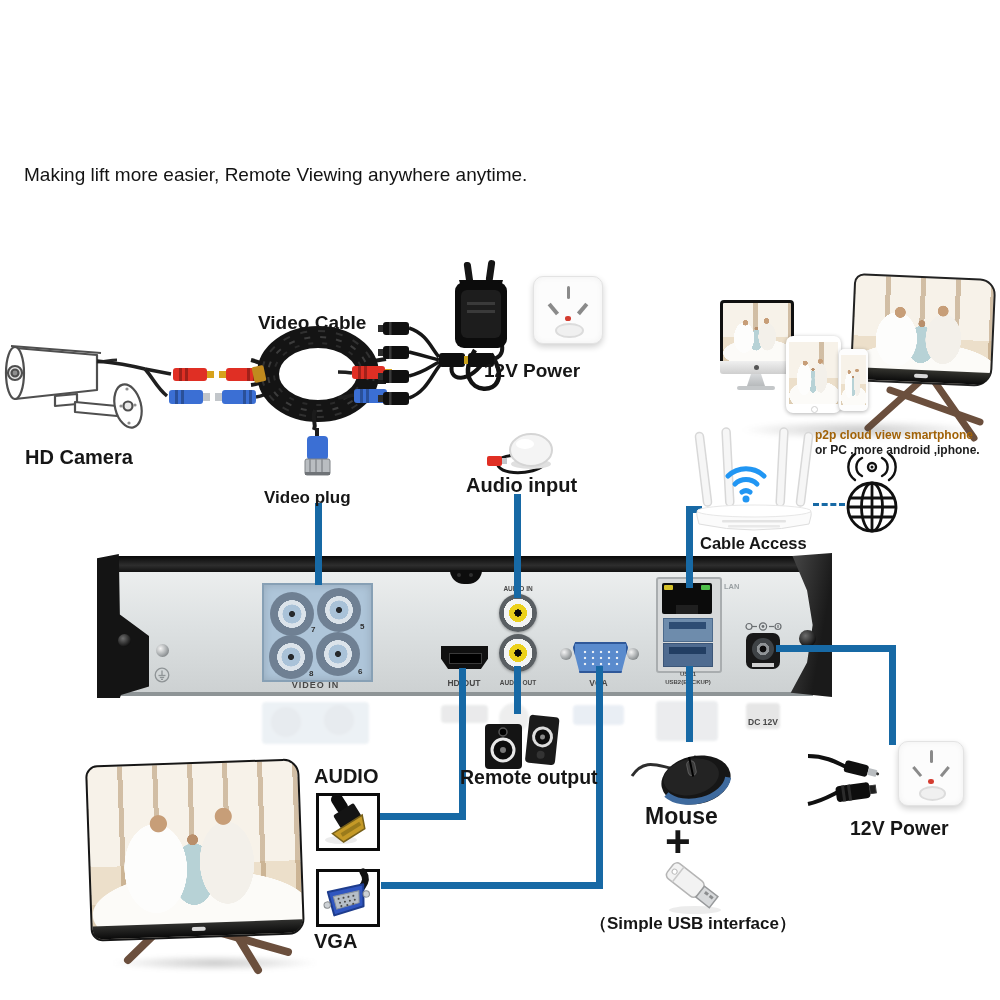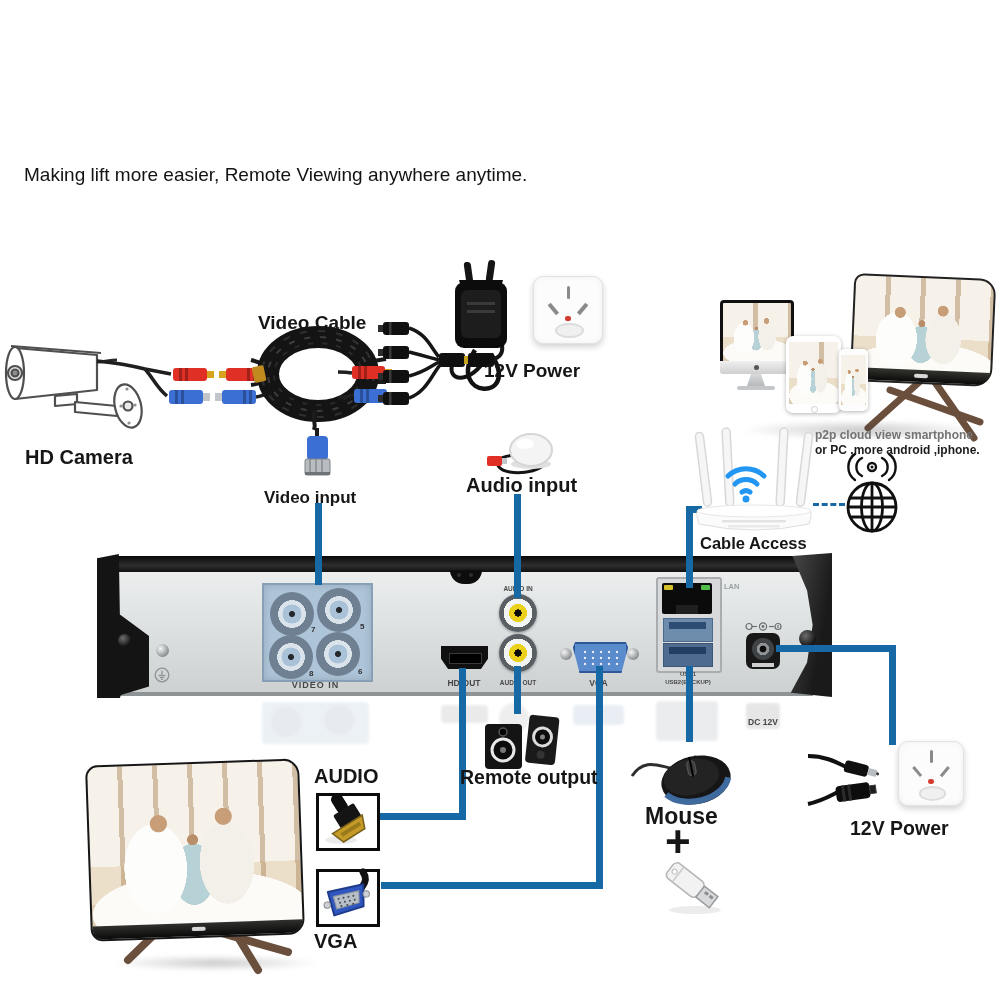--- a/index.html
+++ b/index.html
@@ -133,21 +133,21 @@
 
   <svg style="left:302px;top:428px" width="32" height="52" viewBox="0 0 32 52">
     <line x1="15" y1="0" x2="15" y2="10" stroke="#1b1b1b" stroke-width="4"></line>
     <rect x="5" y="8" width="21" height="24" rx="4" class="cblu"></rect>
     <rect x="3" y="31" width="25" height="16" rx="2" fill="#b9bdc1" stroke="#7e8286"></rect>
     <line x1="8" y1="31" x2="8" y2="47" stroke="#898d91" stroke-width="1.5"></line>
     <line x1="14" y1="31" x2="14" y2="47" stroke="#898d91" stroke-width="1.5"></line>
     <line x1="20" y1="31" x2="20" y2="47" stroke="#898d91" stroke-width="1.5"></line>
     <rect x="3" y="44" width="25" height="3" fill="#6f7377"></rect>
   </svg>
-  <div class="lbl ctr" style="left:264px;top:488px;width:110px;font-size:17px">Video input</div>
+  <div class="lbl ctr" style="left:264px;top:488px;width:110px;font-size:17px">Video plug</div>
 
   <svg style="left:375px;top:260px" width="145" height="155" viewBox="0 0 145 155">
     <g fill="none" stroke="#161616" stroke-width="3.5">
       <path d="M34,68 C52,74 56,88 64,97"></path>
         <path d="M34,92 C50,96 56,98 64,100"></path>
       <path d="M34,116 C50,112 56,106 64,102"></path>
         <path d="M34,138 C52,132 58,112 66,104"></path>
     </g>
     <g>
       <rect x="8" y="62" width="26" height="13" rx="3" fill="#101010"></rect>
@@ -218,21 +218,21 @@
   </div>
   <div class="abs" style="left:786px;top:336px;width:55px;height:77px;background:#fff;border-radius:7px;box-shadow:0 1px 4px rgba(0,0,0,.3);z-index:21">
     <div class="abs photo" style="left:3px;top:6px;width:49px;height:62px"></div>
     <div class="abs" style="left:25px;top:70px;width:5px;height:5px;border:1px solid #cfcfcf;border-radius:50%"></div>
   </div>
   <div class="abs" style="left:839px;top:349px;width:29px;height:62px;background:#fdfdfd;border-radius:5px;box-shadow:0 1px 4px rgba(0,0,0,.3);z-index:22">
     <div class="abs photo" style="left:2px;top:6px;width:25px;height:50px"></div>
   </div>
   <div class="abs" style="left:740px;top:420px;width:240px;height:20px;background:radial-gradient(ellipse at 50% 50%,rgba(60,60,60,.28),rgba(0,0,0,0) 70%);filter:blur(2px);z-index:18"></div>
 
-  <div class="abs" style="left:815px;top:428px;font-size:12px;font-weight:bold;color:#737373;z-index:40">p2p cloud view smartphone</div>
+  <div class="abs" style="left:815px;top:428px;font-size:12px;font-weight:bold;color:#a16207;z-index:40">p2p cloud view smartphone</div>
   <div class="abs" style="left:815px;top:443px;font-size:12px;font-weight:bold;color:#1c1c1c;z-index:40">or PC ,more android ,iphone.</div>
 
   <svg style="left:692px;top:424px;z-index:20" width="124" height="112" viewBox="0 0 124 112">
     <g fill="#f6f6f6" stroke="#d8d8d8" stroke-width="1.5">
       <rect x="12" y="8" width="8" height="74" rx="4" transform="rotate(-7 16 82)"></rect>
       <rect x="34" y="4" width="8" height="78" rx="4" transform="rotate(-3 38 82)"></rect>
       <rect x="84" y="4" width="8" height="78" rx="4" transform="rotate(3 88 82)"></rect>
       <rect x="104" y="8" width="8" height="74" rx="4" transform="rotate(7 108 82)"></rect>
     </g>
     <path d="M8,86 L116,86 Q120,86 119,92 L117,100 Q62,112 7,100 L5,92 Q4,86 8,86 Z" fill="#fbfbfb" stroke="#dedede"></path>
@@ -459,20 +459,21 @@
     <ellipse cx="35" cy="53" rx="26" ry="4" fill="#ececec"></ellipse>
     <g transform="rotate(38 35 30)">
       <rect x="4" y="21" width="38" height="19" rx="5" fill="#f2f2f2" stroke="#b5b5b5" stroke-width="1.5"></rect>
       <line x1="14" y1="21" x2="14" y2="40" stroke="#c9c9c9" stroke-width="1.5"></line>
       <circle cx="9.5" cy="30.5" r="2.5" fill="#fff" stroke="#bbb"></circle>
       <rect x="42" y="23.5" width="17" height="14" fill="#d7d9db" stroke="#97999b" stroke-width="1.5"></rect>
       <rect x="46" y="26.5" width="4" height="3" fill="#8b8d8f"></rect>
         <rect x="52" y="26.5" width="4" height="3" fill="#8b8d8f"></rect>
     </g>
   </svg>
+  <div class="lbl ctr" style="left:590px;top:912px;width:200px;font-size:17px">（Simple USB interface）</div>
 
   <svg style="left:808px;top:748px;z-index:20" width="92" height="60" viewBox="0 0 92 60">
     <path d="M0,8 C16,8 26,13 38,19" fill="none" stroke="#101010" stroke-width="4"></path>
     <g transform="rotate(14 50 22)">
       <rect x="36" y="15" width="24" height="12" rx="3" fill="#101010"></rect>
       <rect x="60" y="17.5" width="9" height="7" rx="1" fill="#b9bdc0"></rect>
       <circle cx="70" cy="21" r="1.5" fill="#333"></circle>
     </g>
     <path d="M0,56 C14,53 22,48 30,44" fill="none" stroke="#101010" stroke-width="4"></path>
     <g transform="rotate(-8 46 44)">

